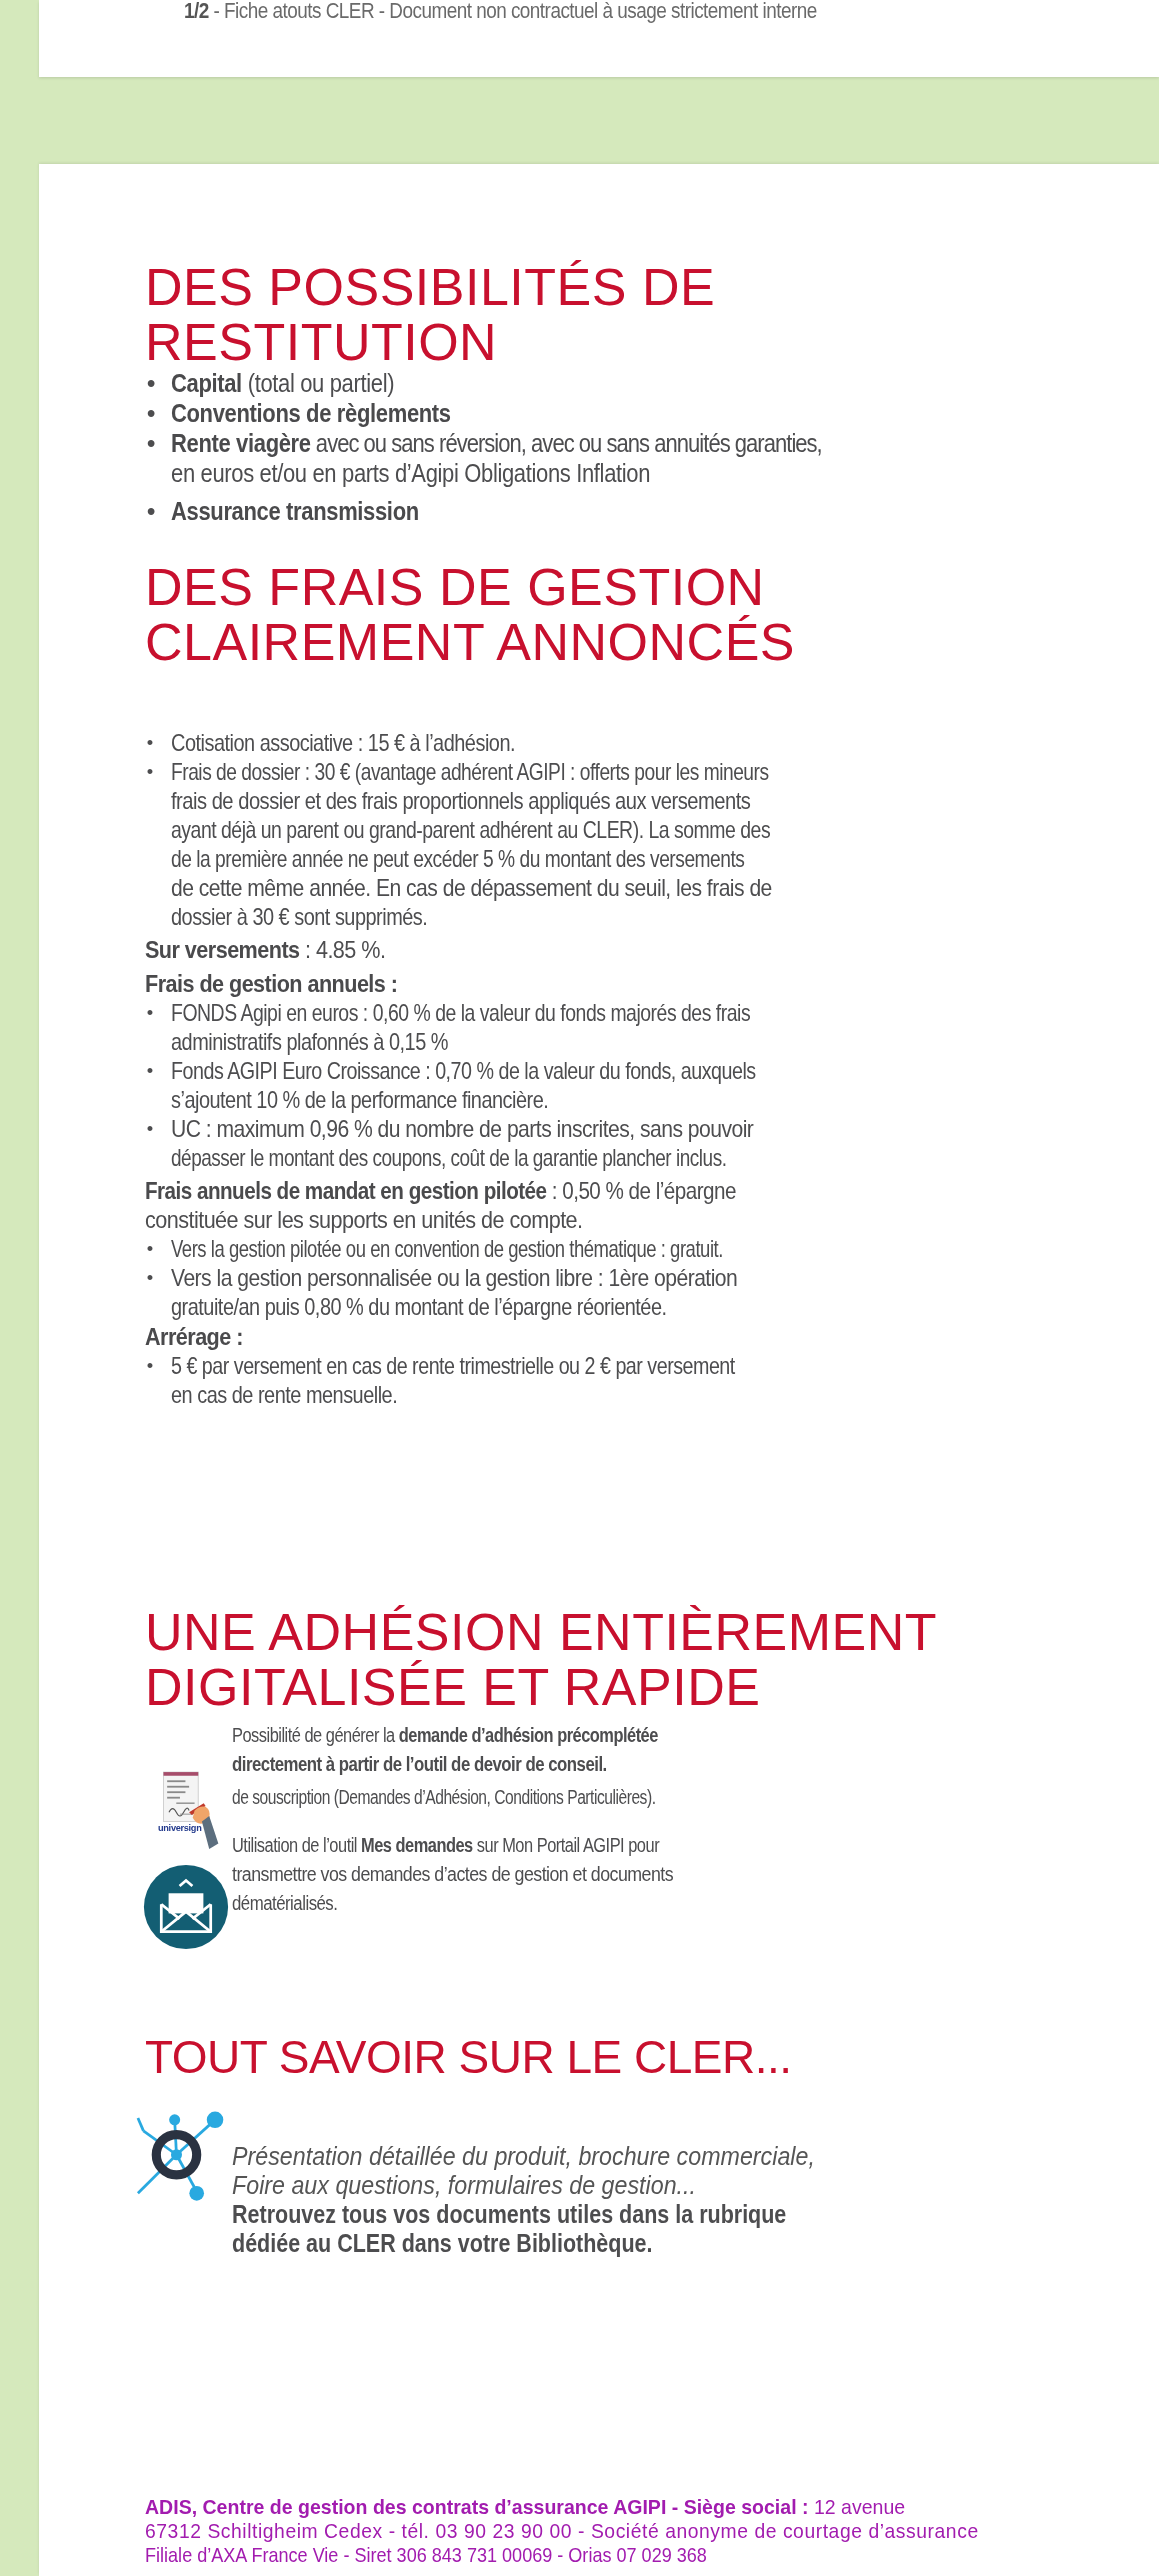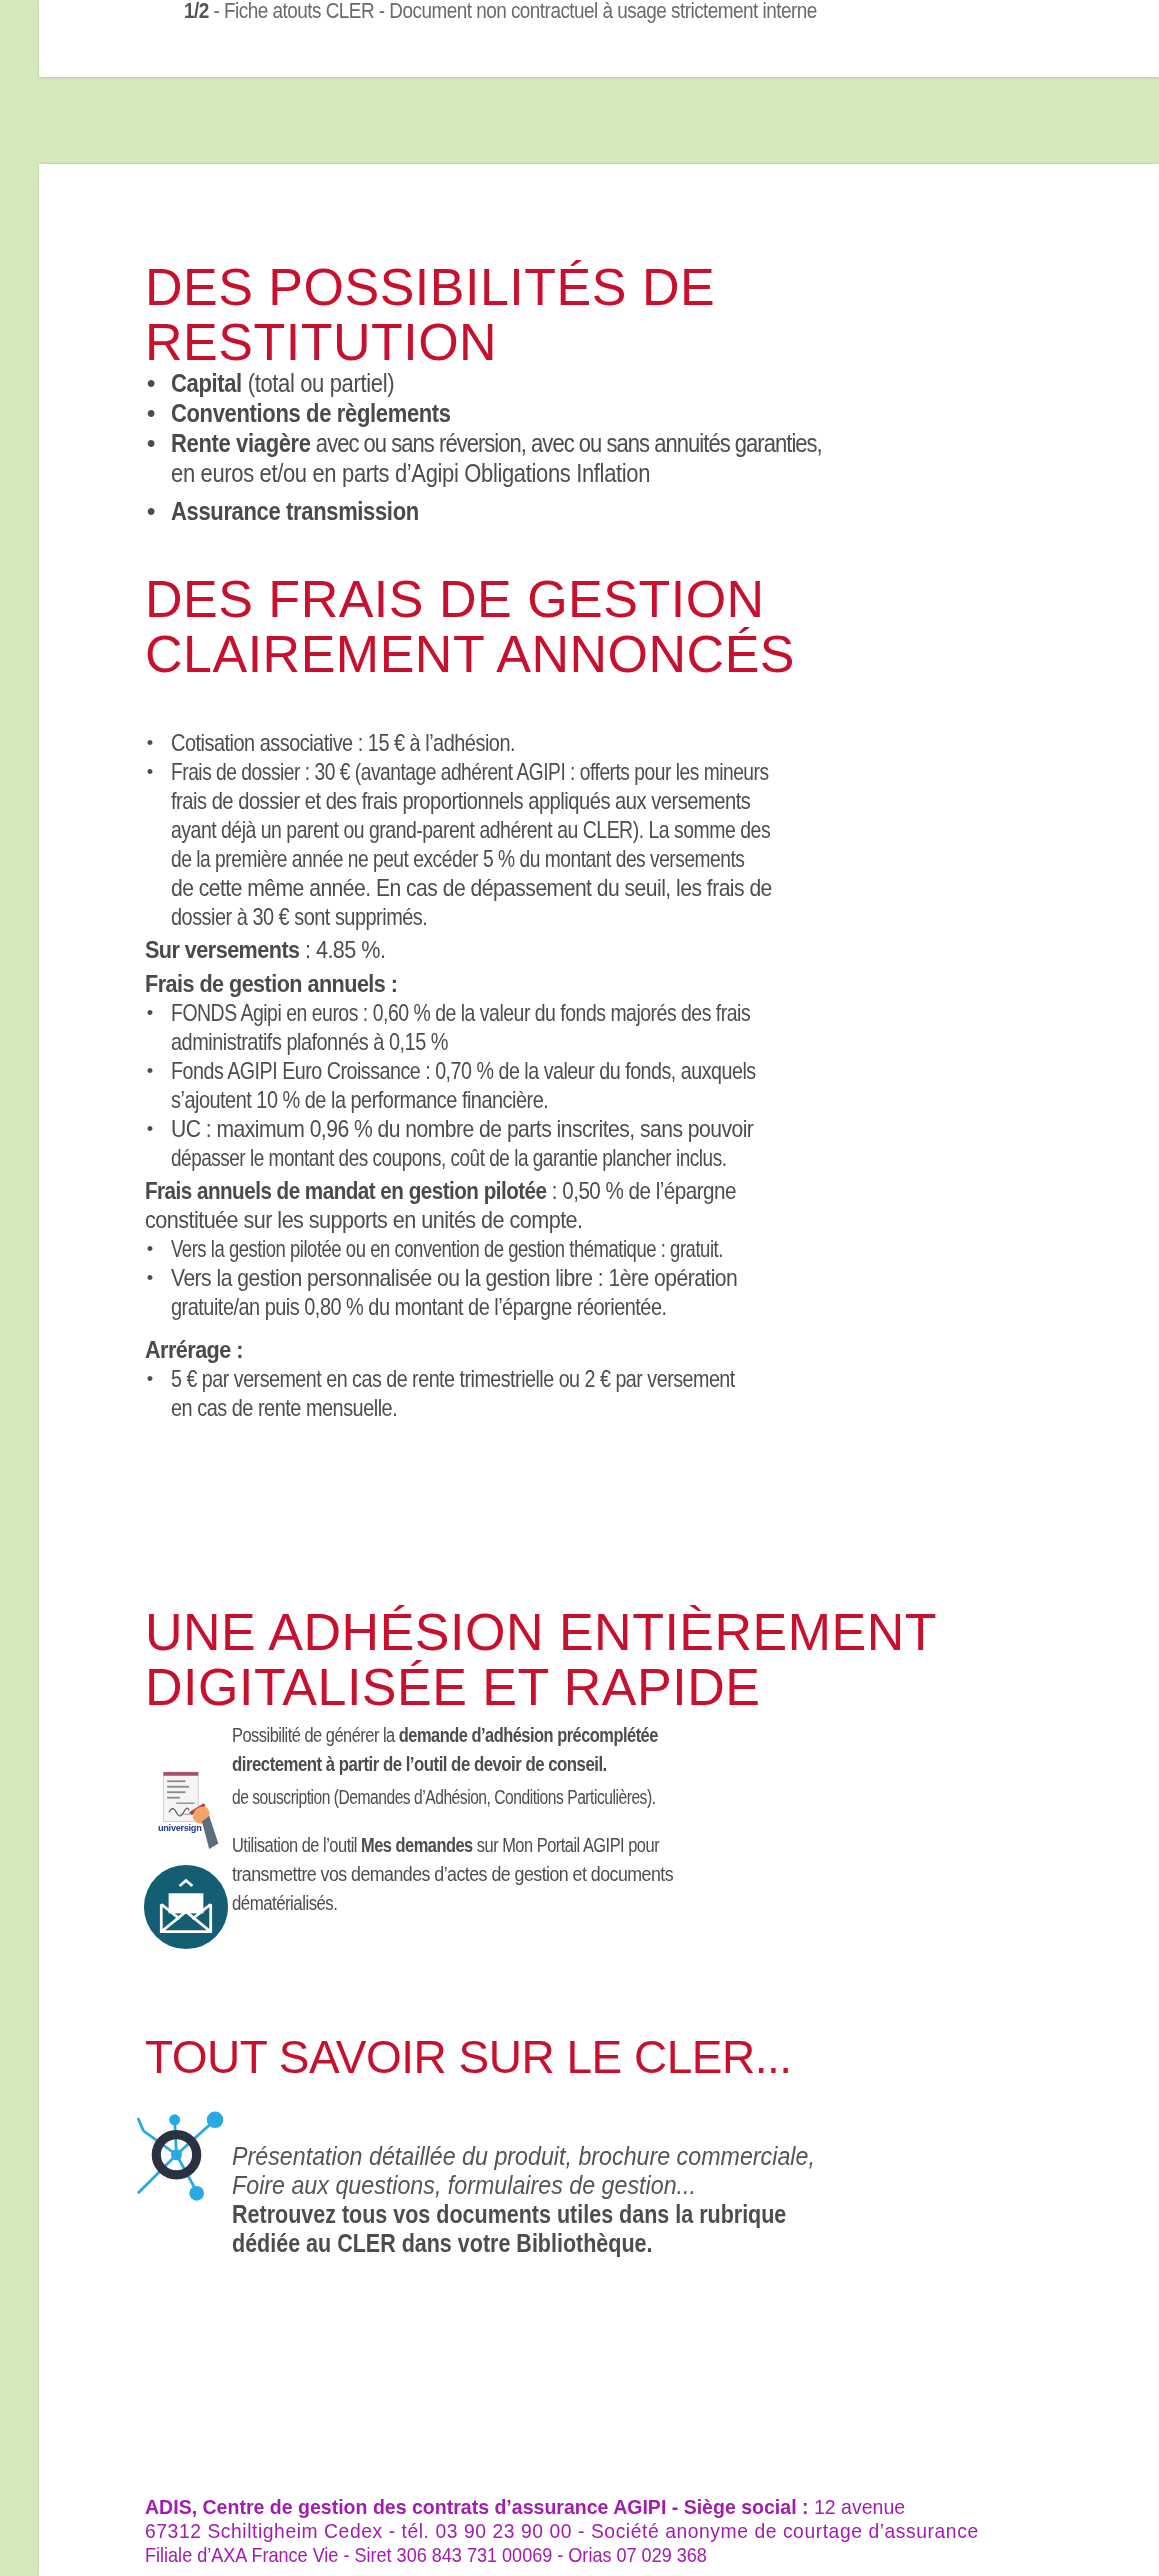--- a/index.html
+++ b/index.html
@@ -76,21 +76,21 @@
     <div>RESTITUTION</div>
   </h2>
   <ul class="bul restit" style="margin-top:-1.8px;">
     <li><span class="cond"><b>Capital</b><span> (total ou partiel)</span></span></li>
     <li><span class="cond"><b>Conventions de règlements</b></span></li>
     <li><span class="cond"><b>Rente viagère</b><span style="letter-spacing:-1.1px;"> avec ou sans réversion, avec ou sans annuités garanties,</span></span><br><span class="cond">en euros et/ou en parts d’Agipi Obligations Inflation</span></li>
     <li style="margin-top:7.4px;"><span class="cond"><b>Assurance transmission</b></span></li>
   </ul>
 </div>
 
-<div class="abs" style="top:572px;">
+<div class="abs" style="top:560px;">
   <h2 class="title">
     <div>DES FRAIS DE GESTION</div>
     <div>CLAIREMENT ANNONCÉS</div>
   </h2>
 </div>
 
 <div class="abs fees" style="top:728px;">
   <ul class="bul">
     <li><span class="sqz">Cotisation associative : 15 € à l’adhésion.</span></li>
     <li>
@@ -129,21 +129,21 @@
   <ul class="bul">
     <li>
       <div class="line"><span class="sqz" style="transform:scaleX(0.77)">Vers la gestion pilotée ou en convention de gestion thématique : gratuit.</span></div>
     </li>
     <li>
       <div class="line"><span class="sqz" style="transform:scaleX(0.88)">Vers la gestion personnalisée ou la gestion libre : 1ère opération</span></div>
       <div class="line"><span class="sqz">gratuite/an puis 0,80 % du montant de l’épargne réorientée.</span></div>
     </li>
   </ul>
 
-  <div style="margin-top:14px;" class="line"><span class="sqz sub" style="transform:scaleX(0.9)">Arrérage :</span></div>
+  <div style="margin-top:1px;" class="line"><span class="sqz sub" style="transform:scaleX(0.9)">Arrérage :</span></div>
   <ul class="bul">
     <li>
       <div class="line"><span class="sqz" style="transform:scaleX(0.82)">5 € par versement en cas de rente trimestrielle ou 2 € par versement</span></div>
       <div class="line"><span class="sqz">en cas de rente mensuelle.</span></div>
     </li>
   </ul>
 </div>
 
 <div class="abs" style="top:1605px;">
   <h2 class="title">

